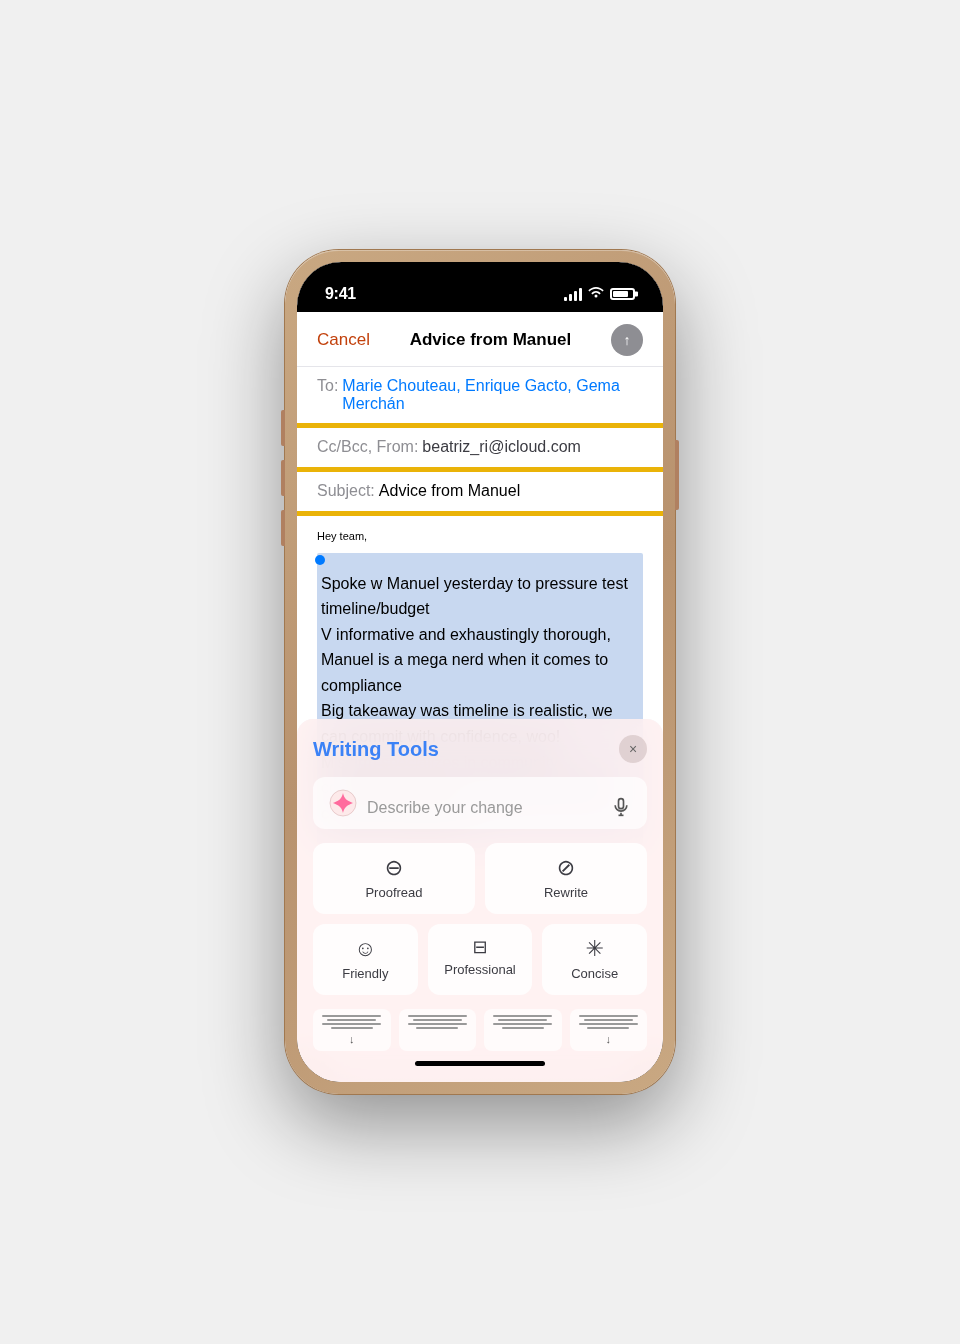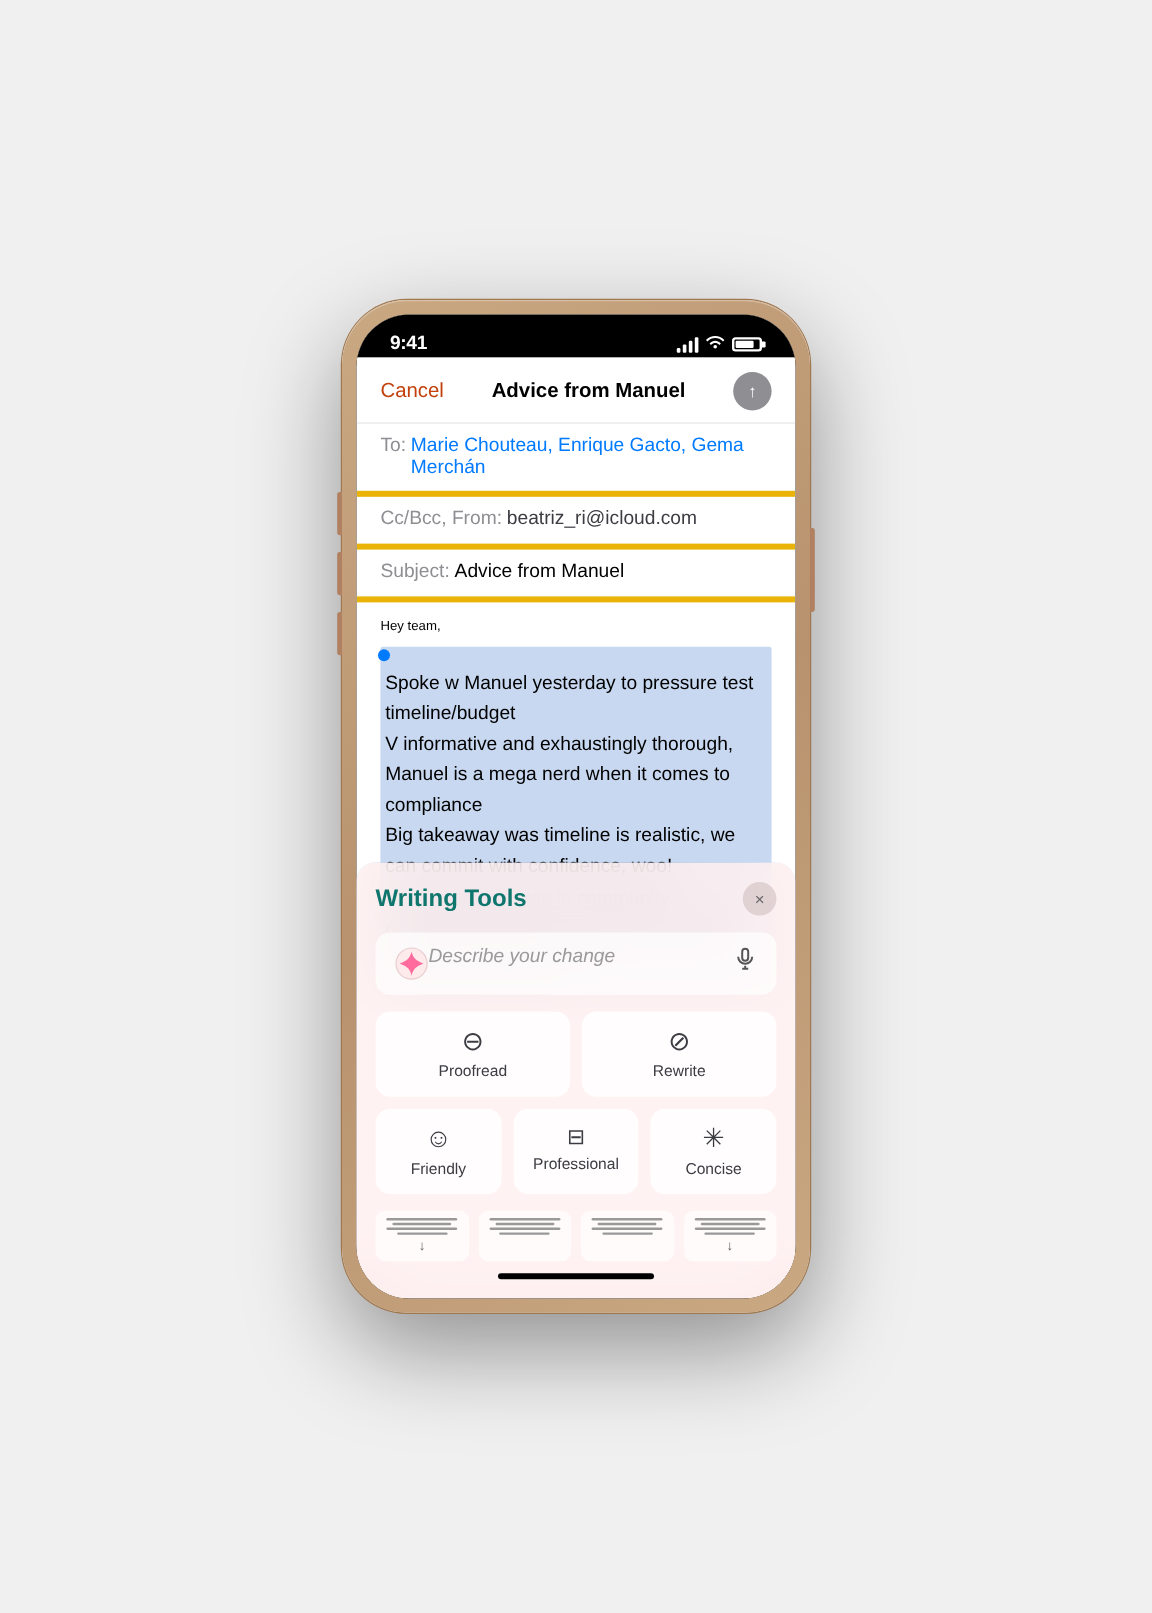--- a/index.html
+++ b/index.html
@@ -63,21 +63,21 @@
       background: #fff;
       border-radius: 44px;
       overflow: hidden;
       display: flex;
       flex-direction: column;
     }
 
     
     .status-bar {
       background: #000;
-      height: 36px;
+      height: 50px;
       display: flex;
       align-items: center;
       justify-content: space-between;
       padding: 14px 28px 0;
       flex-shrink: 0;
       border-radius: 44px 44px 0 0;
     }
 
     .status-time {
       color: #fff;
@@ -270,43 +270,43 @@
     .writing-tools-header {
       display: flex;
       align-items: center;
       justify-content: space-between;
       margin-bottom: 14px;
     }
 
     .writing-tools-title {
       font-size: 20px;
       font-weight: 700;
-      color: #0f766e;
+      color: #3b82f6;
     }
 
     .close-btn {
       width: 28px;
       height: 28px;
       background: rgba(200, 180, 180, 0.5);
       border-radius: 50%;
       display: flex;
       align-items: center;
       justify-content: center;
       color: #666;
       font-size: 14px;
     }
 
     .describe-input {
       background: rgba(255, 255, 255, 0.7);
       border-radius: 12px;
       padding: 12px 16px;
       display: flex;
-      align-items: flex-start;
+      align-items: flex-end;
+      gap: 10px;
       margin-bottom: 14px;
-      font-style: italic;
     }
 
     .apple-intelligence-icon {
       width: 28px;
       height: 28px;
       flex-shrink: 0;
       position: relative;
     }
 
     .apple-intelligence-icon svg {

